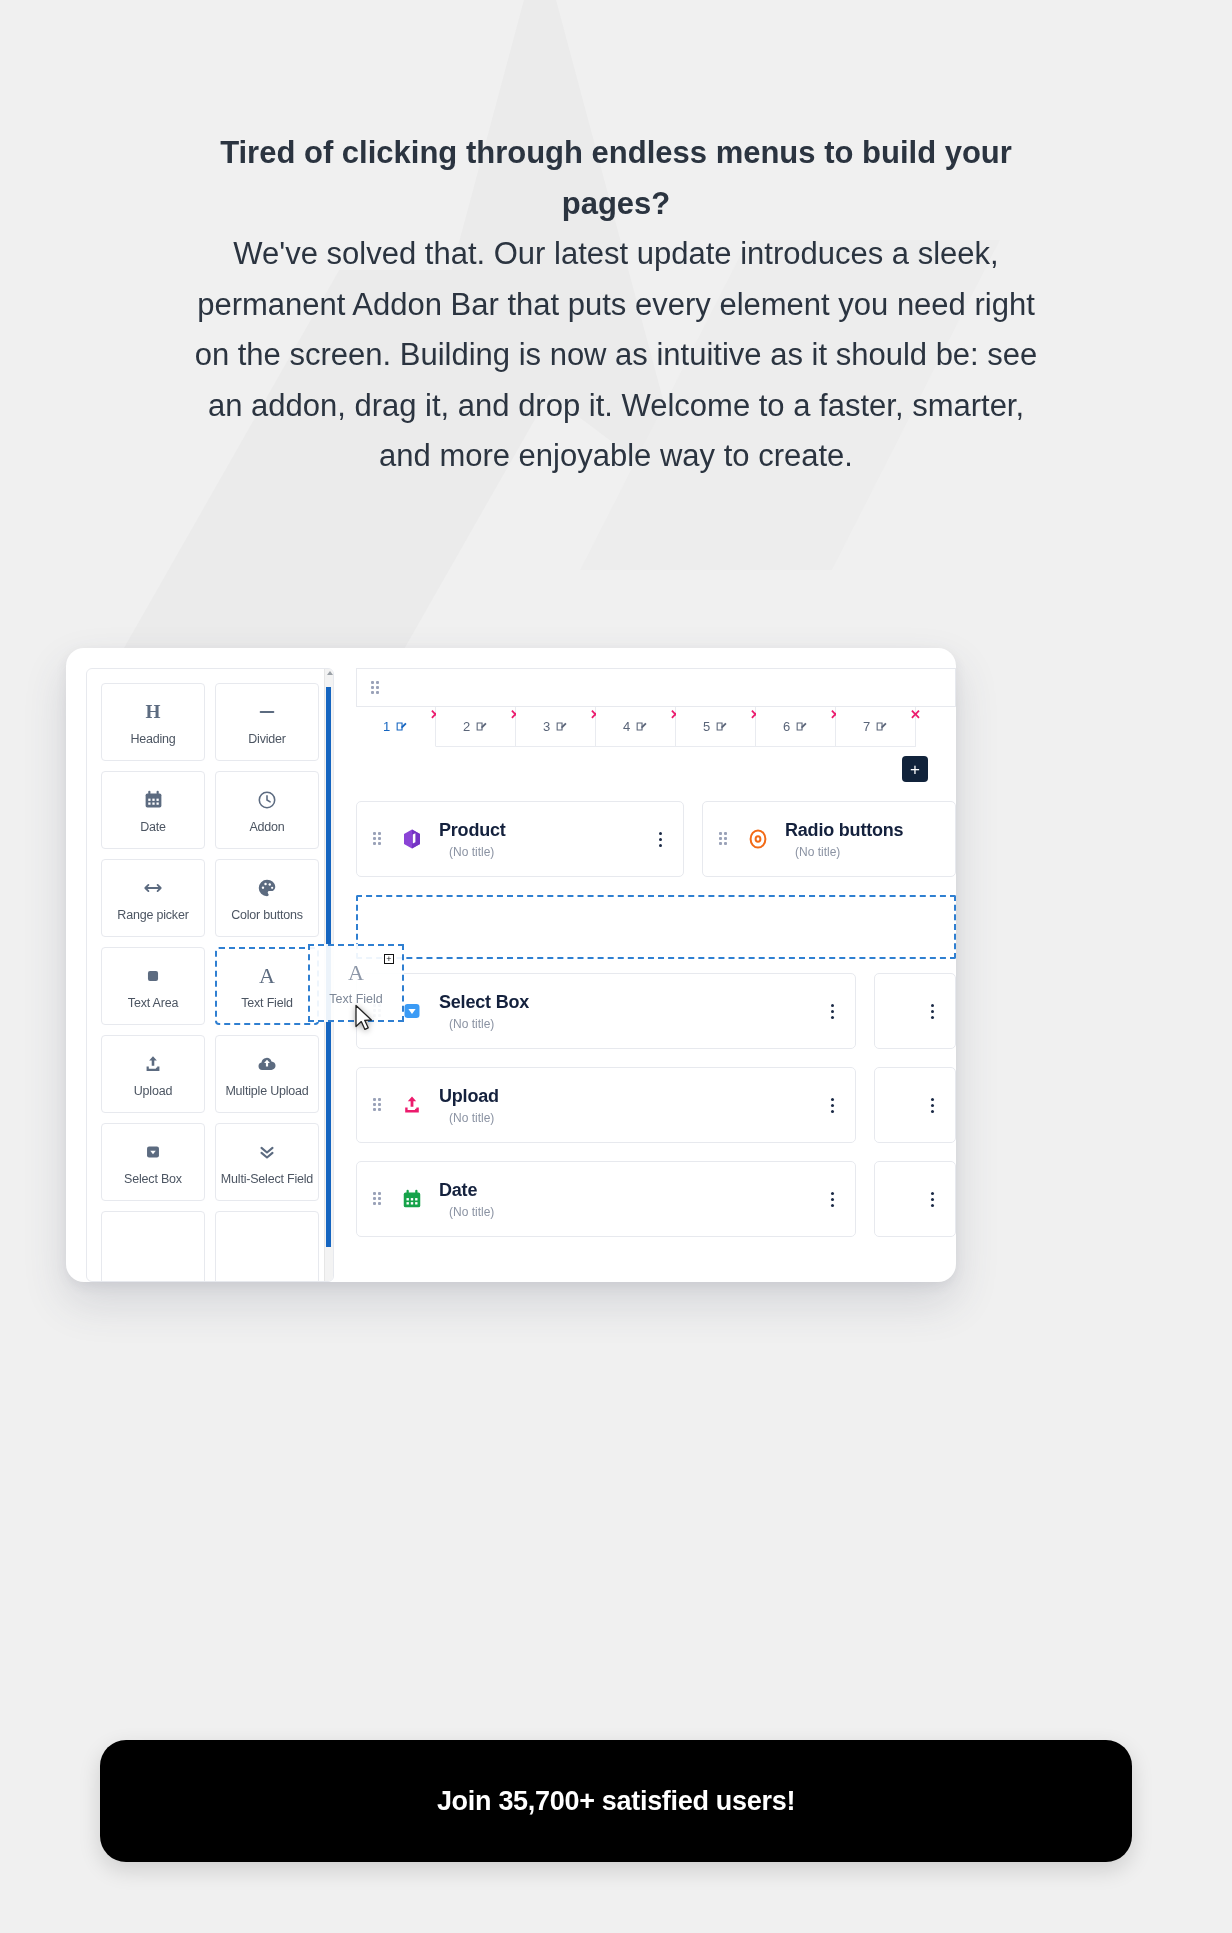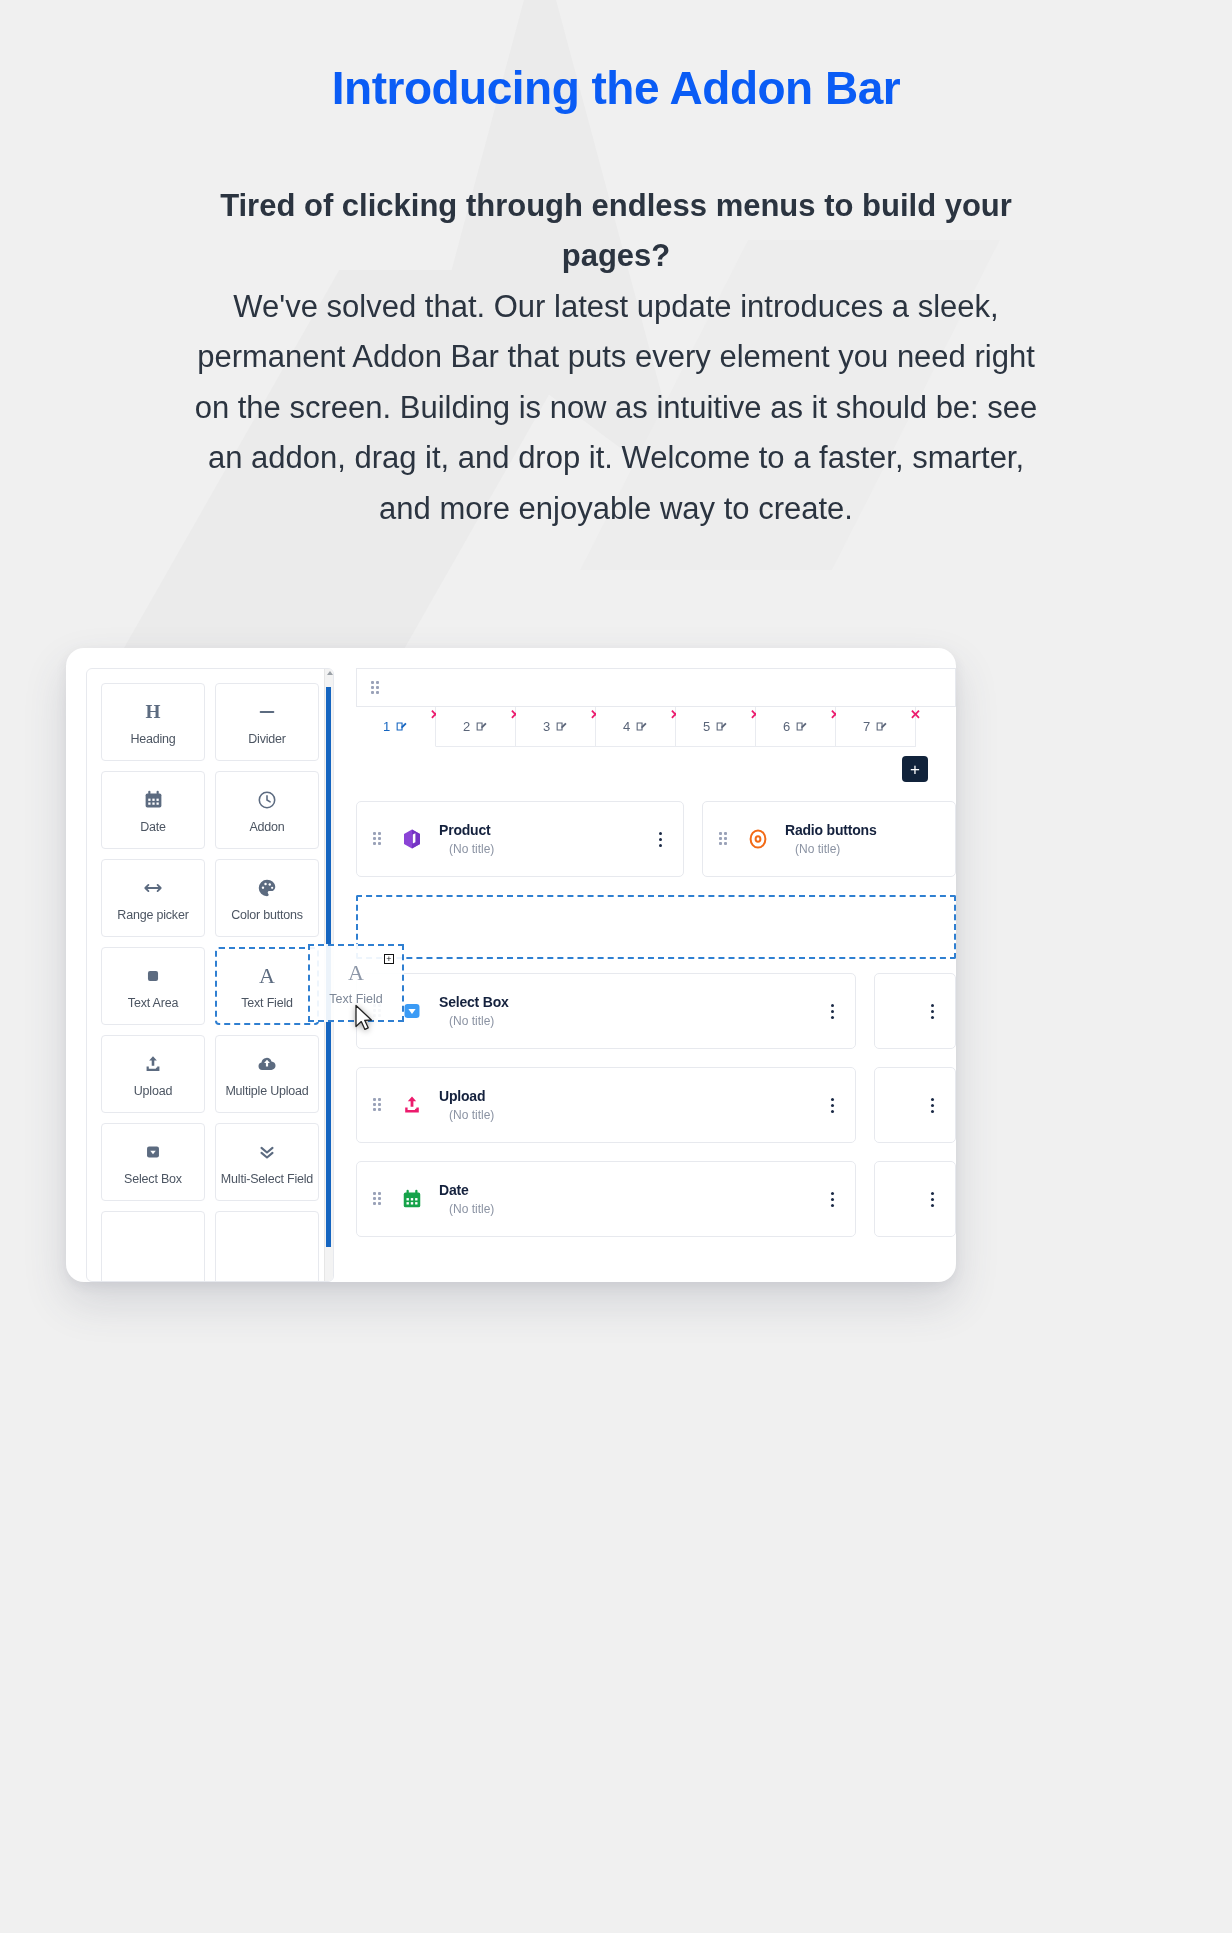--- a/index.html
+++ b/index.html
@@ -217,21 +217,21 @@
   .card.wide { flex: 0 0 328px; }
   .card.fill { flex: 1; }
   .grip {
     width: 12px; height: 14px; flex: none; margin-right: 14px;
     display: grid; grid-template-columns: repeat(2, 3px); grid-template-rows: repeat(3, 3px);
     gap: 2px;
   }
   .grip i { background: #9aa2b8; display:block; width:3px; height:3px; border-radius:1px;}
   .c-icon { width: 26px; height: 26px; flex: none; margin-right: 14px; display:flex; align-items:center; justify-content:center;}
   .c-body { flex: 1; min-width: 0; }
-  .c-title { font-size: 14px; font-weight: 700; color: #14213d; letter-spacing: -0.2px; }
+  .c-title { font-size: 18px; font-weight: 700; color: #14213d; letter-spacing: -0.2px; }
   .c-sub { font-size: 12px; color: #8b93a3; margin-top: 4px; margin-left: 10px;}
   .kebab { width: 14px; flex:none; display:flex; flex-direction:column; align-items:center; gap:3px;}
   .kebab i { width: 3px; height: 3px; background: #1b2a46; border-radius: 50%; display:block;}
   .dropzone {
     border: 2px dashed #2f7fd1;
     height: 64px;
     margin-bottom: 14px;
     border-radius: 2px;
   }
   
@@ -282,21 +282,20 @@
 
 <div class="page">
 
   <div class="watermark">
     <div class="wm-a"></div>
     <div class="wm-b"></div>
     <div class="wm-c"></div>
   </div>
 
   <div class="hero">
-    <div class="hero-title">Introducing the Addon Bar</div>
   </div>
 
   <div class="lead">
     <b>Tired of clicking through endless menus to build your pages?</b>
     <span class="body-text">We've solved that. Our latest update introduces a sleek, permanent Addon Bar that puts every element you need right on the screen. Building is now as intuitive as it should be: see an addon, drag it, and drop it. Welcome to a faster, smarter, and more enjoyable way to create.</span>
   </div>
 
   <div class="app-wrap">
     <div class="app">
       <div class="app-inner">
@@ -704,14 +703,17 @@
 
       <div class="cursor">
         <svg width="20" height="28" viewBox="0 0 20 28">
             <path d="M2 1.5 2 22.5 7.3 17.6 10.9 25.4 14.2 23.8 10.7 16.3 17.4 16z" fill="#fff" stroke="#222" stroke-width="1.3" stroke-linejoin="round"></path>
           </svg>
       </div>
       <div class="drop-marker">+</div>
     </div>
   </div>
 
+  <div class="cta-wrap">
+    <div class="cta">Join 35,700+ satisfied users!</div>
+  </div>
 
 </div>
 
 </body></html>

